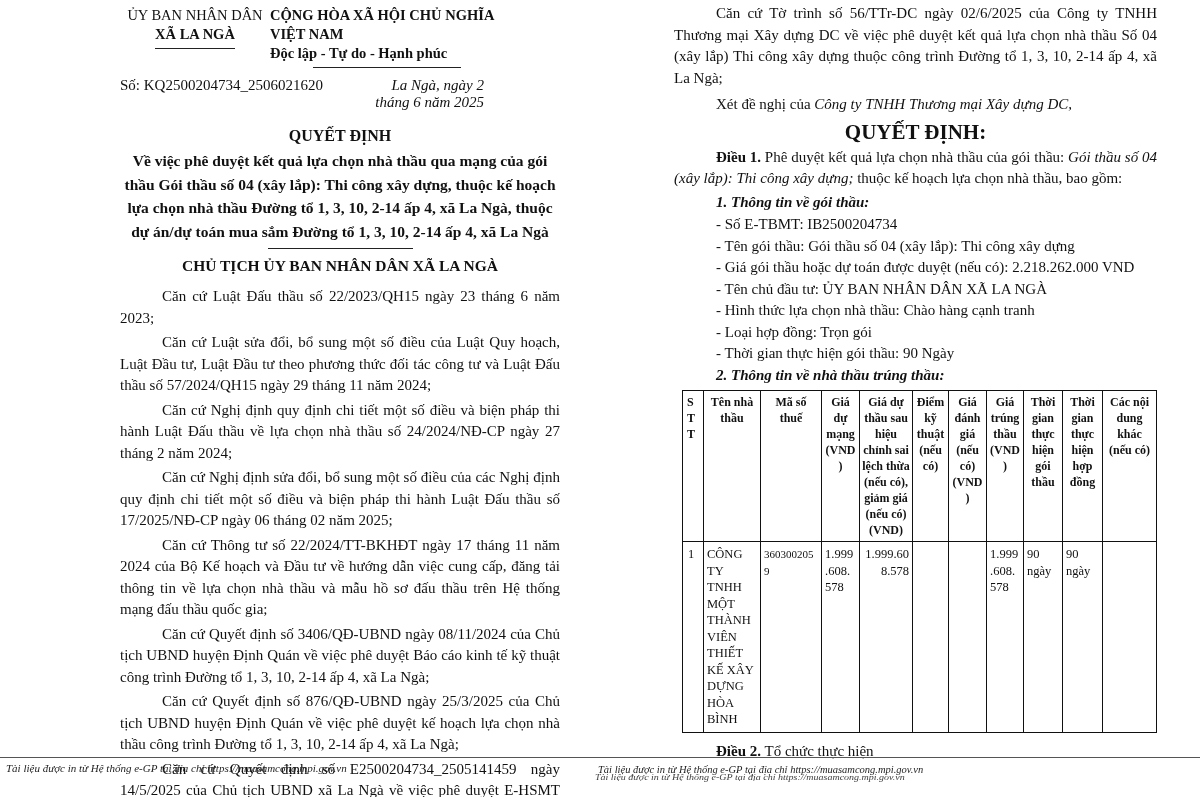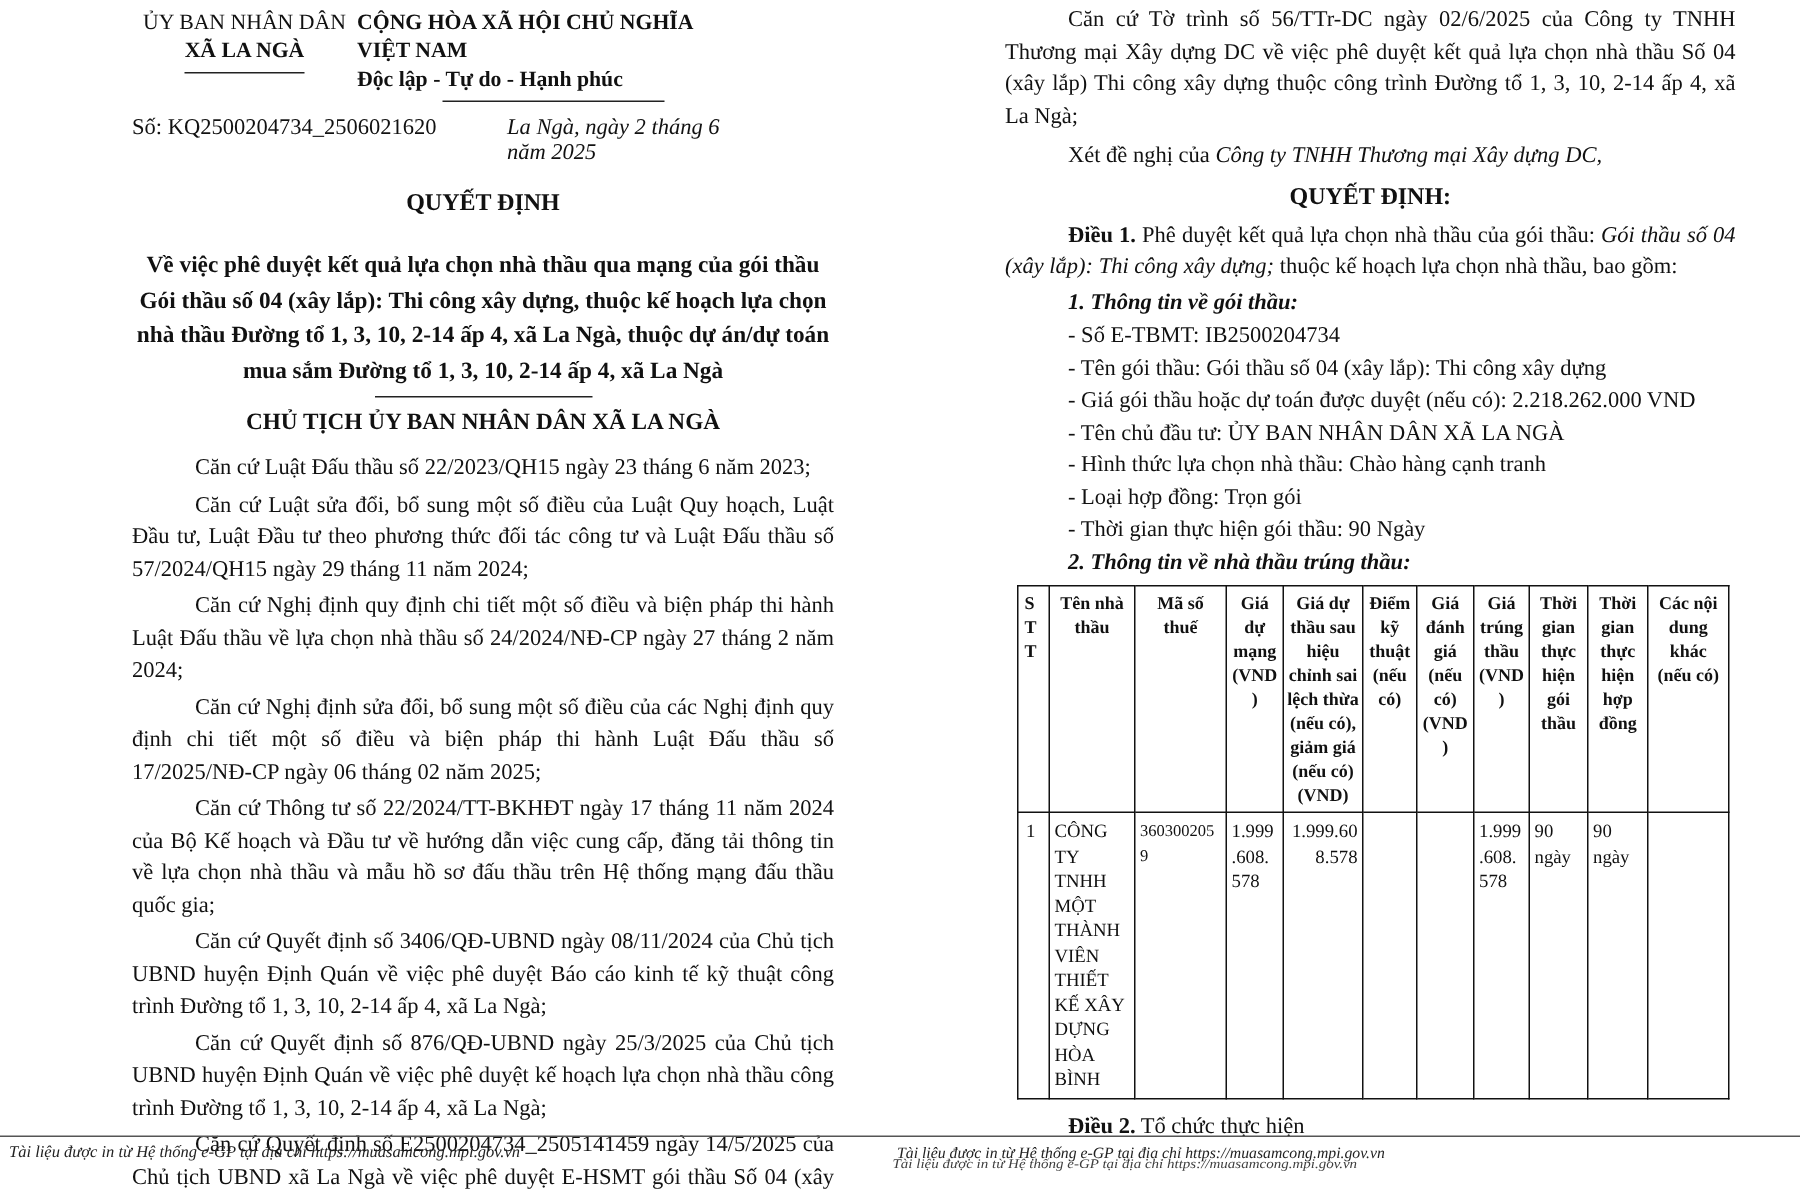--- a/index.html
+++ b/index.html
@@ -1,47 +1,47 @@
 <!DOCTYPE html>
 <html><head>
 <meta charset="utf-8">
 <style>
   * { margin: 0; padding: 0; box-sizing: border-box; }
   html, body { width: 1200px; height: 797px; background: #ffffff; overflow: hidden; }
   body { font-family: "Liberation Serif", "DejaVu Serif", serif; color: #111; position: relative; }
-  .spread { display: flex; width: 1200px; height: 797px; }
+  .spread { display: flex; width: 1200px; height: 797px; padding-left: 32px; }
   .page { position: relative; }
   .page-left  { width: 600px; padding: 6px 44px 0 88px; }
   .page-right { width: 600px; padding: 3px 43px 0 70px; }
 
   
   .hdr-row1 { display: flex; }
   .hdr-org { width: 150px; text-align: center; font-size: 14.5px; line-height: 19px; }
   .hdr-nat { flex: 1; margin-right: 56px; font-size: 14.5px; line-height: 19px; }
   .b { font-weight: bold; }
   .i { font-style: italic; }
   .rule-small { border-bottom: 1.3px solid #222; margin: 4px auto 0; }
   .rule-org { width: 80px; }
   .rule-nat { width: 148px; }
   .hdr-row2 { display: flex; margin-top: 9px; align-items: baseline; }
   .doc-number { width: 250px; font-size: 15px; }
-  .place-date { flex: 1; margin-right: 76px; text-align: left; font-style: italic; font-size: 15px; }
+  .place-date { flex: 1; margin-right: 76px; text-align: right; font-style: italic; font-size: 15px; }
 
   
   .title-block { margin-top: 13px; text-align: center; }
   .decision-heading { font-weight: bold; font-size: 16px; line-height: 23px; }
-  .decision-subject { font-weight: bold; font-size: 15.5px; line-height: 23.5px; margin-top: 18px; }
+  .decision-subject { font-weight: bold; font-size: 15.5px; line-height: 23.5px; margin-top: 2px; }
   .rule-title { width: 145px; border-bottom: 1.3px solid #222; margin: 5px auto 6px; }
   .issuer-heading { font-weight: bold; font-size: 15.5px; line-height: 22px; margin-bottom: 9px; }
 
   
   .cite { text-align: justify; text-indent: 42px; font-size: 15px; line-height: 21.5px; margin-bottom: 3px; }
   .page-right .cite { line-height: 21.5px; }
   .proposal { text-indent: 42px; font-size: 15px; line-height: 21.5px; margin: 5px 0; }
-  .qd-right { text-align: center; font-weight: bold; font-size: 16px; line-height: 22px; margin: 3px 0 4px; }
+  .qd-right { text-align: center; font-weight: bold; font-size: 21px; line-height: 22px; margin: 3px 0 4px; }
   .article { text-align: justify; text-indent: 42px; font-size: 15px; line-height: 21.5px; margin-bottom: 2px; }
   .sec-head { font-weight: bold; font-style: italic; font-size: 15px; line-height: 21.5px; text-indent: 42px; margin-bottom: 1px; }
   .pkg { font-size: 15px; line-height: 21.5px; text-indent: 42px; }
 
   
   table.wtable { border-collapse: collapse; table-layout: fixed; width: 474px; margin: 4px 0 0 8px; }
   .wtable th, .wtable td { border: 1px solid #111; vertical-align: top; overflow-wrap: anywhere; }
   .wtable th { font-weight: bold; font-size: 12px; line-height: 16px; text-align: center; padding: 3px 2px; }
   .wtable th.stt { word-break: break-all; padding: 3px 4px; text-align: left; }
   .wtable td { font-size: 12.5px; line-height: 16.5px; padding: 4px 3px; }

